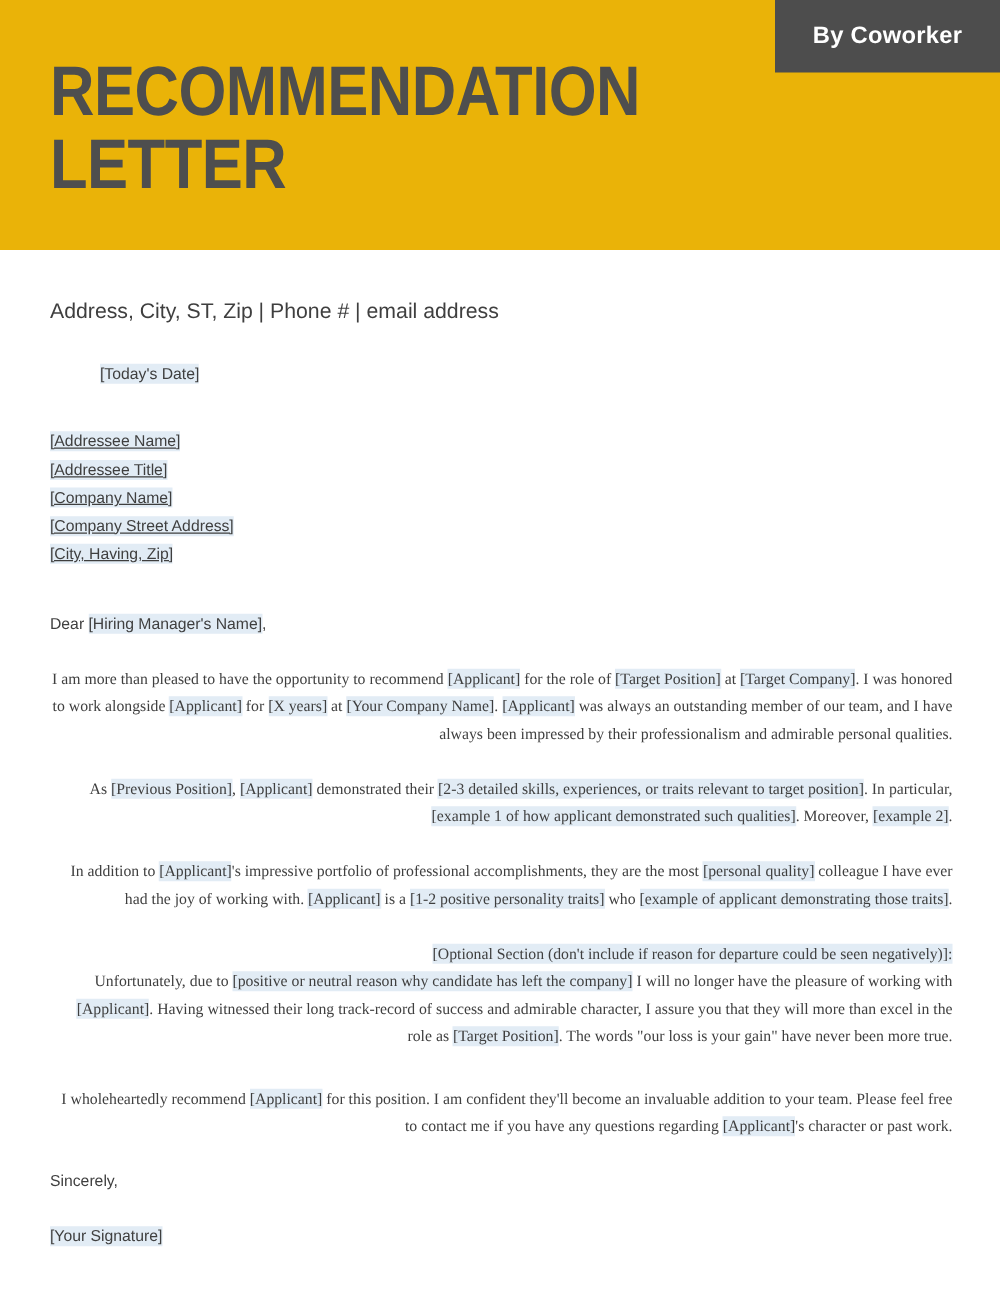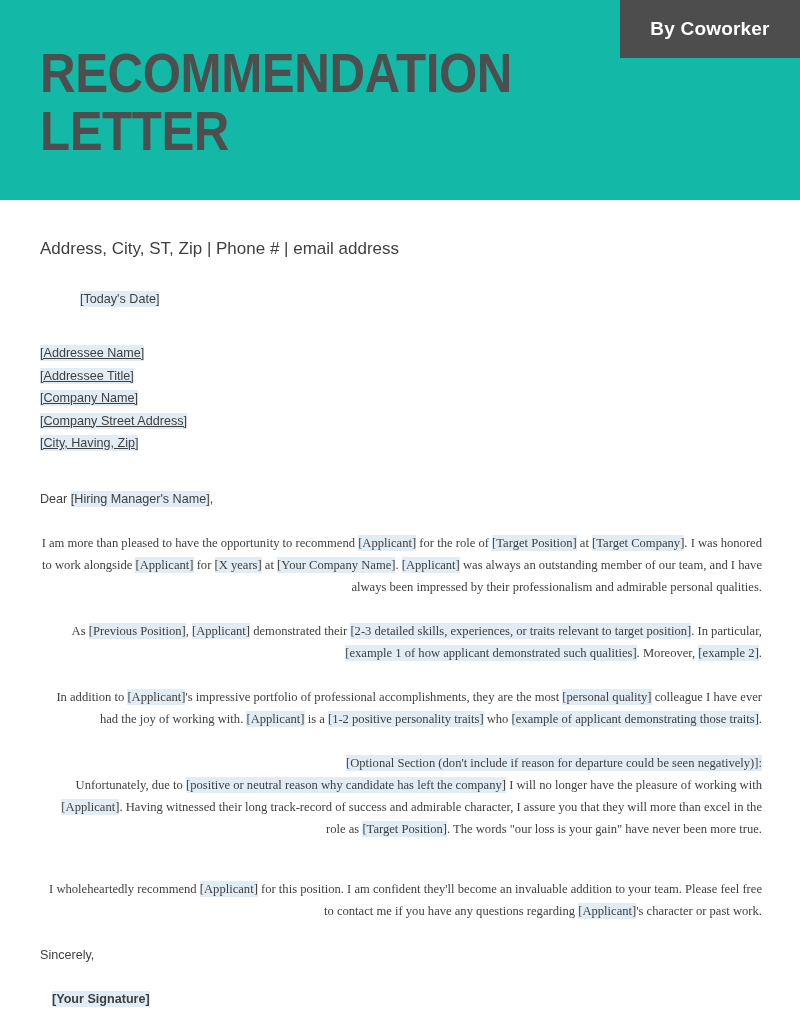--- a/index.html
+++ b/index.html
@@ -22,21 +22,21 @@
     background: #ffffff;
   }
 
   
   .header-band {
     position: absolute;
     left: 0;
     top: 0;
     width: 800px;
     height: 200px;
-    background: #14b8a6;
+    background: #eab308;
   }
 
   .doc-title {
     position: absolute;
     left: 40px;
     top: 44px;
     width: 560px;
     font-family: "Liberation Sans", sans-serif;
     font-weight: bold;
     font-size: 56px;
@@ -101,30 +101,29 @@
     margin: 0 0 22px 0;
   }
 
   p.para {
     margin: 0 0 22px 0;
     text-align: right;
     font-family: Liberation Serif, serif;
   }
 
   p.para.optional-block {
-    margin-bottom: 38px;
+    margin-bottom: 28px;
   }
 
   .closing {
     margin: 0 0 22px 0;
   }
 
   .signature-line {
-    margin: 12px;
-    font-weight: bold;
+    margin: 0;
   }
 
   
   .hl {
     background: #e2ecf5;
     box-decoration-break: clone;
     -webkit-box-decoration-break: clone;
     padding: 1px 0 1px 0;
   }
 </style>

